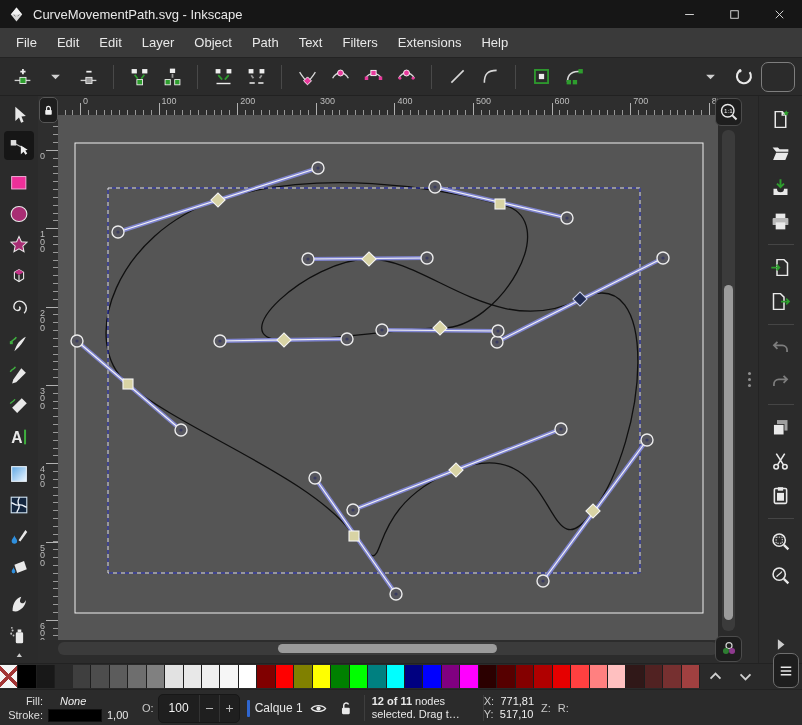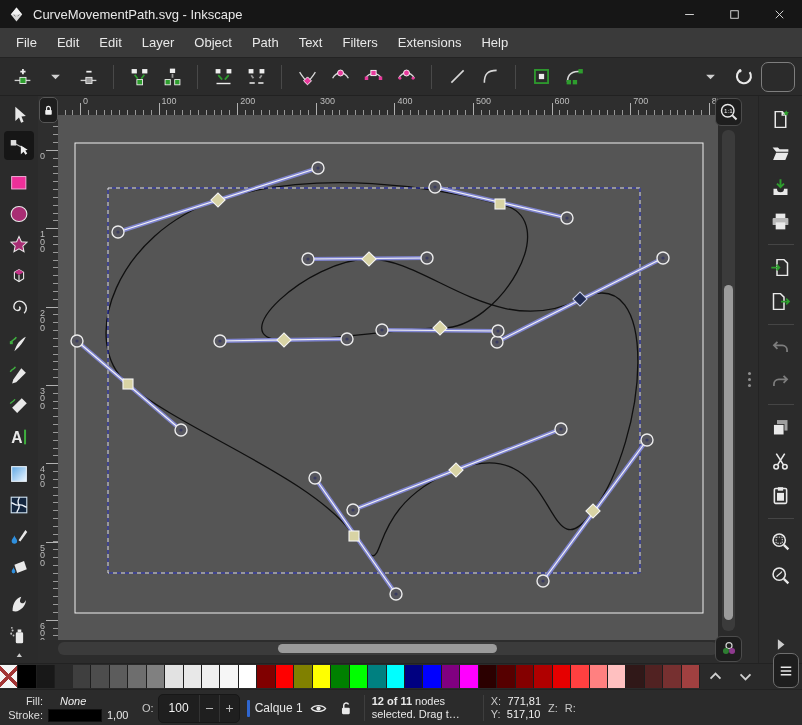--- a/index.html
+++ b/index.html
@@ -94,21 +94,21 @@
   .spin{display:flex;align-items:center;background:#1f1f1f;border:1px solid #171717;border-radius:5px;height:27px;overflow:hidden}
   .spin .val{padding:0 7px;min-width:26px;text-align:center;font-size:12px;color:#f2f2f2}
   .spin .sbn{width:19px;height:100%;display:flex;align-items:center;justify-content:center;border-left:1px solid #333}
   .spin .sbn svg{width:13px;height:13px}
   .opacity-block,.zoom-block,.rot-block{display:flex;align-items:center;gap:4px;flex:none}
   .layer-block{display:flex;align-items:center;gap:5px;flex:none;font-size:12px}
   .layer-ind{width:3px;height:17px;background:#2f66d0;border-radius:1px}
   .sbtn{width:22px;height:22px;display:flex;align-items:center;justify-content:center}
   .sbtn svg{width:17px;height:17px}
   .msg{width:104px;line-height:13px;font-size:11px;white-space:nowrap;overflow:hidden;flex:none;border-left:1px solid #3e3e3e;padding-left:7px}
-  .xy{display:flex;flex-direction:column;gap:0;flex:none;line-height:13px;border-left:1px solid #3e3e3e;padding-left:7px}
+  .xy{display:flex;flex-direction:column;gap:0;flex:none;line-height:13px;border-left:1px solid #3e3e3e;}
 </style>
 </head>
 <body>
 
 <div class="titlebar">
   <span class="ic logo">
       <svg viewBox="0 0 24 24" width="100%" height="100%">
         <path d="M12 2 L20 12 L12 22 L4 12 Z" fill="#d8d8d8"></path>
         <path d="M12 2 L20 12 L4 12 Z" fill="#f2f2f2"></path>
         <path d="M8 12 l2.5 2.5 M16 12 l-2.5 2.5" stroke="#555" stroke-width="1"></path>

